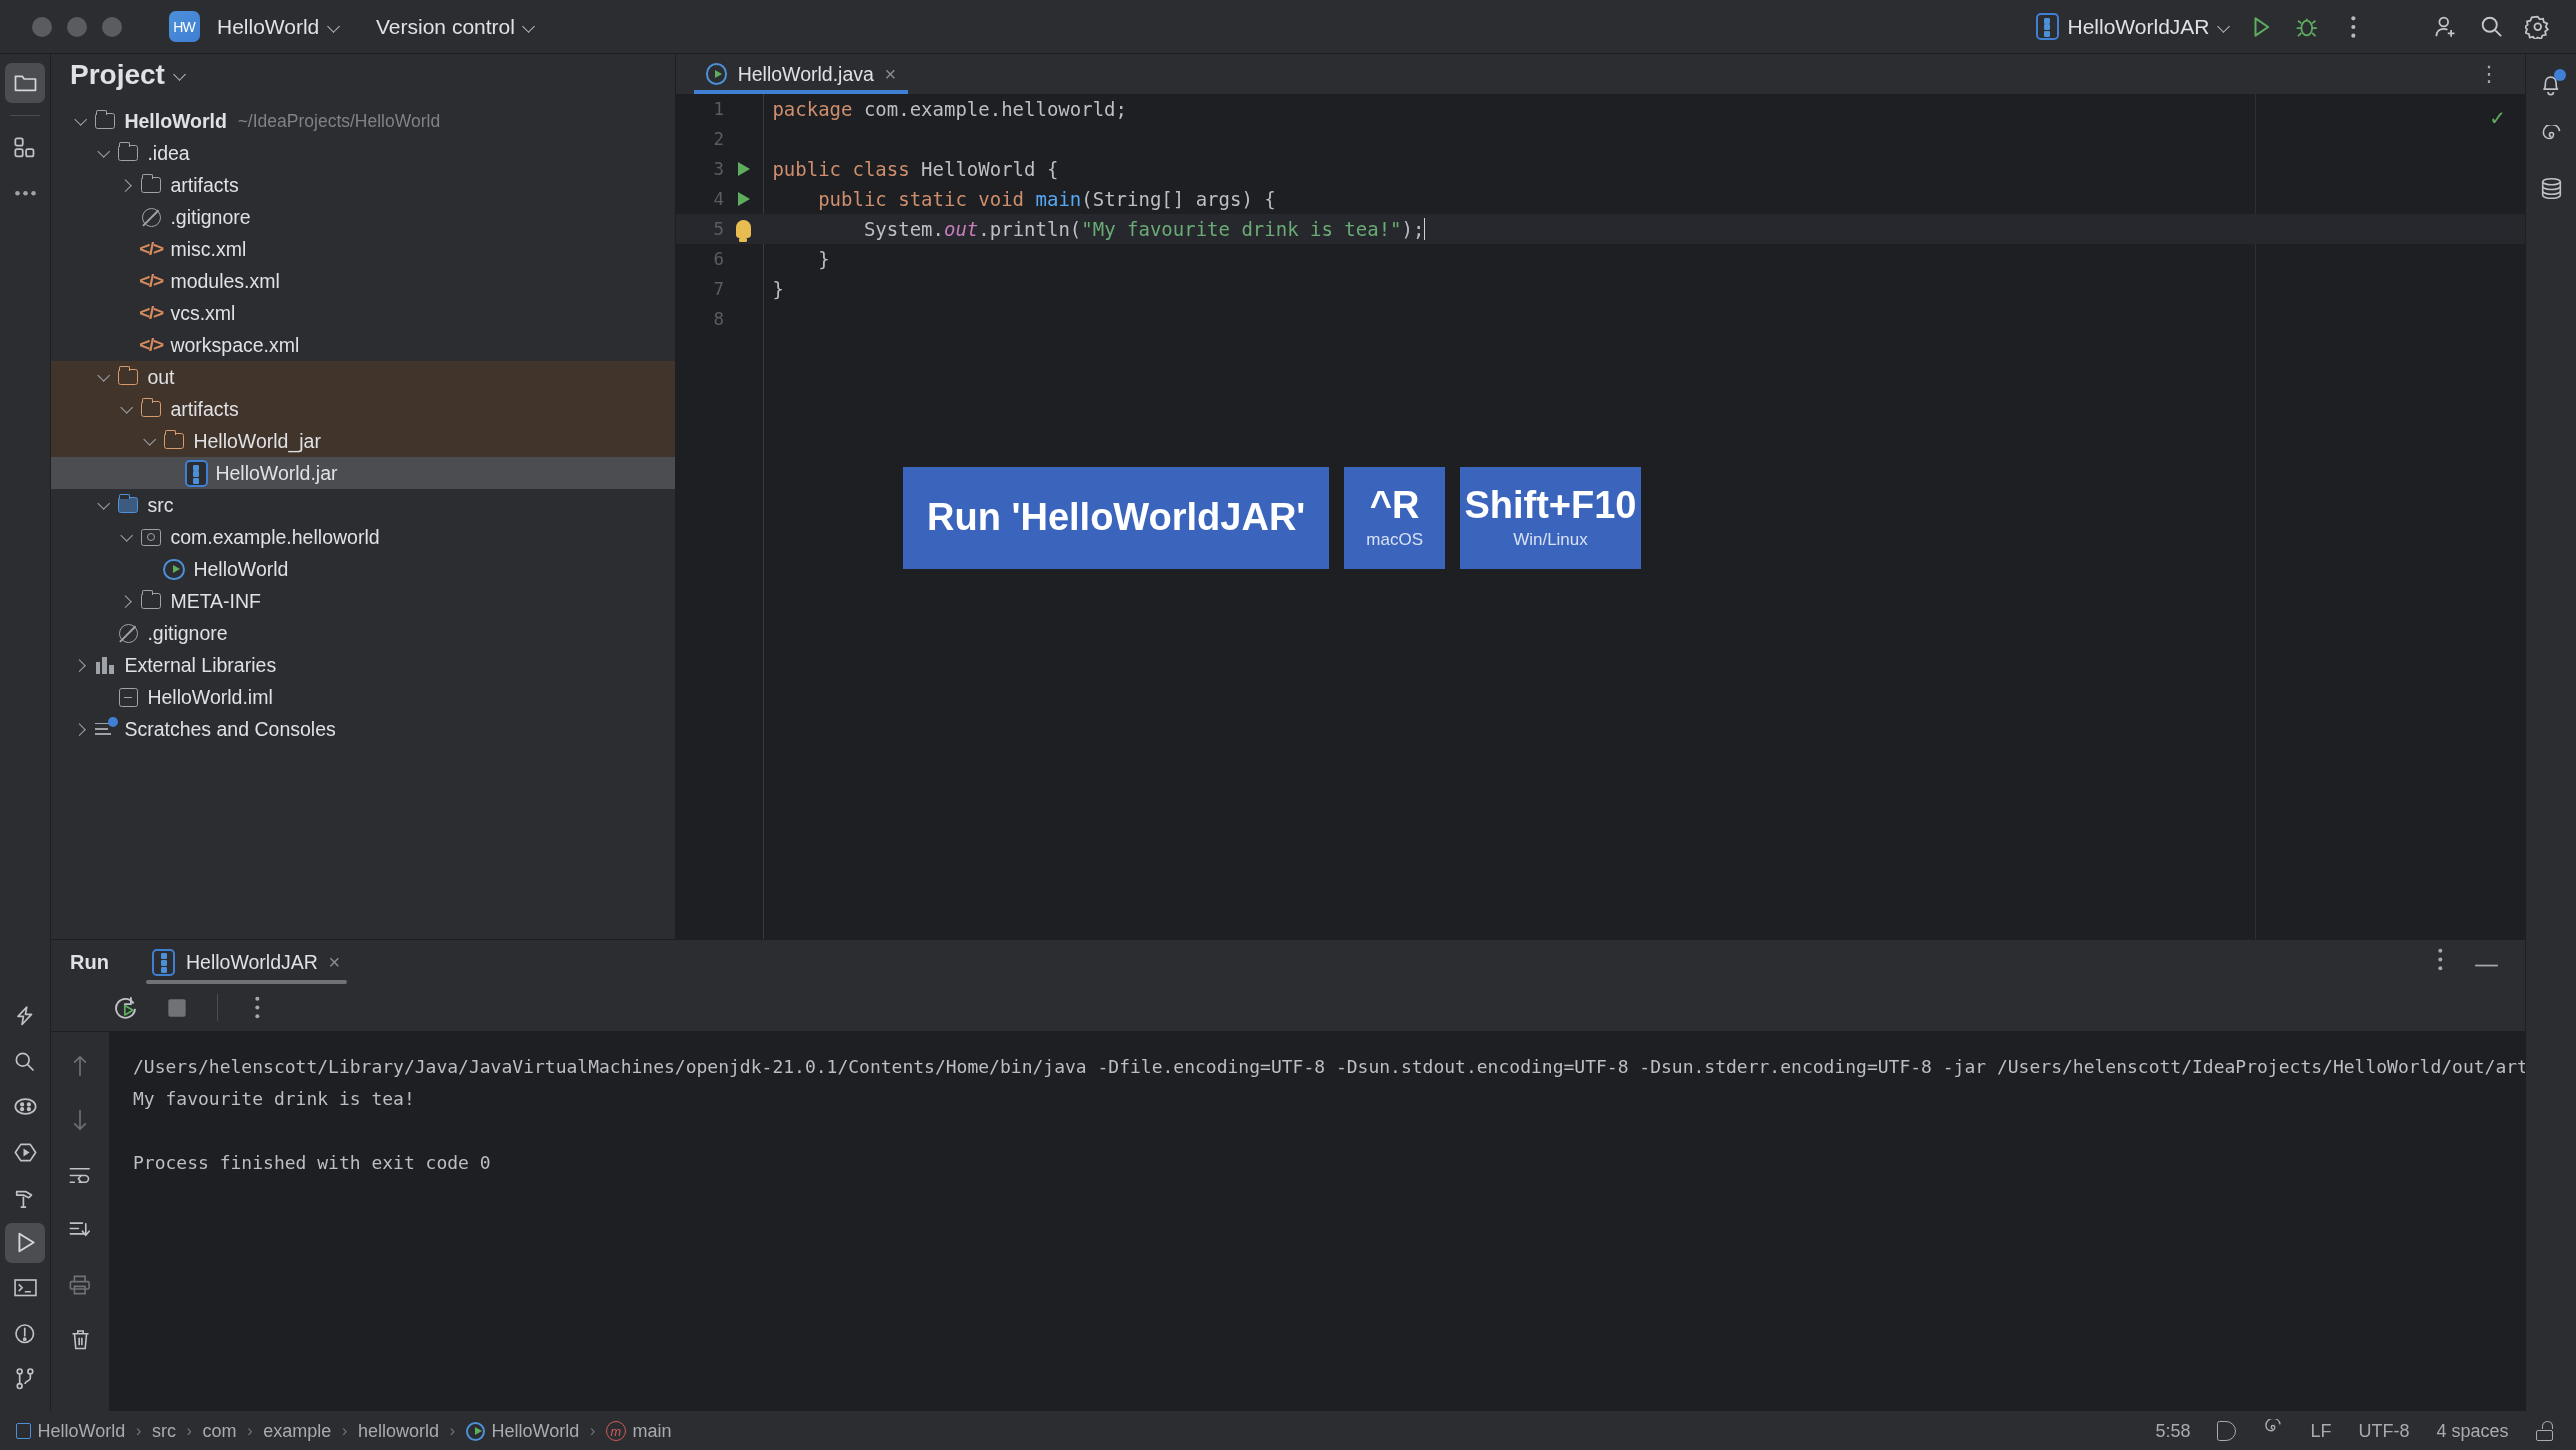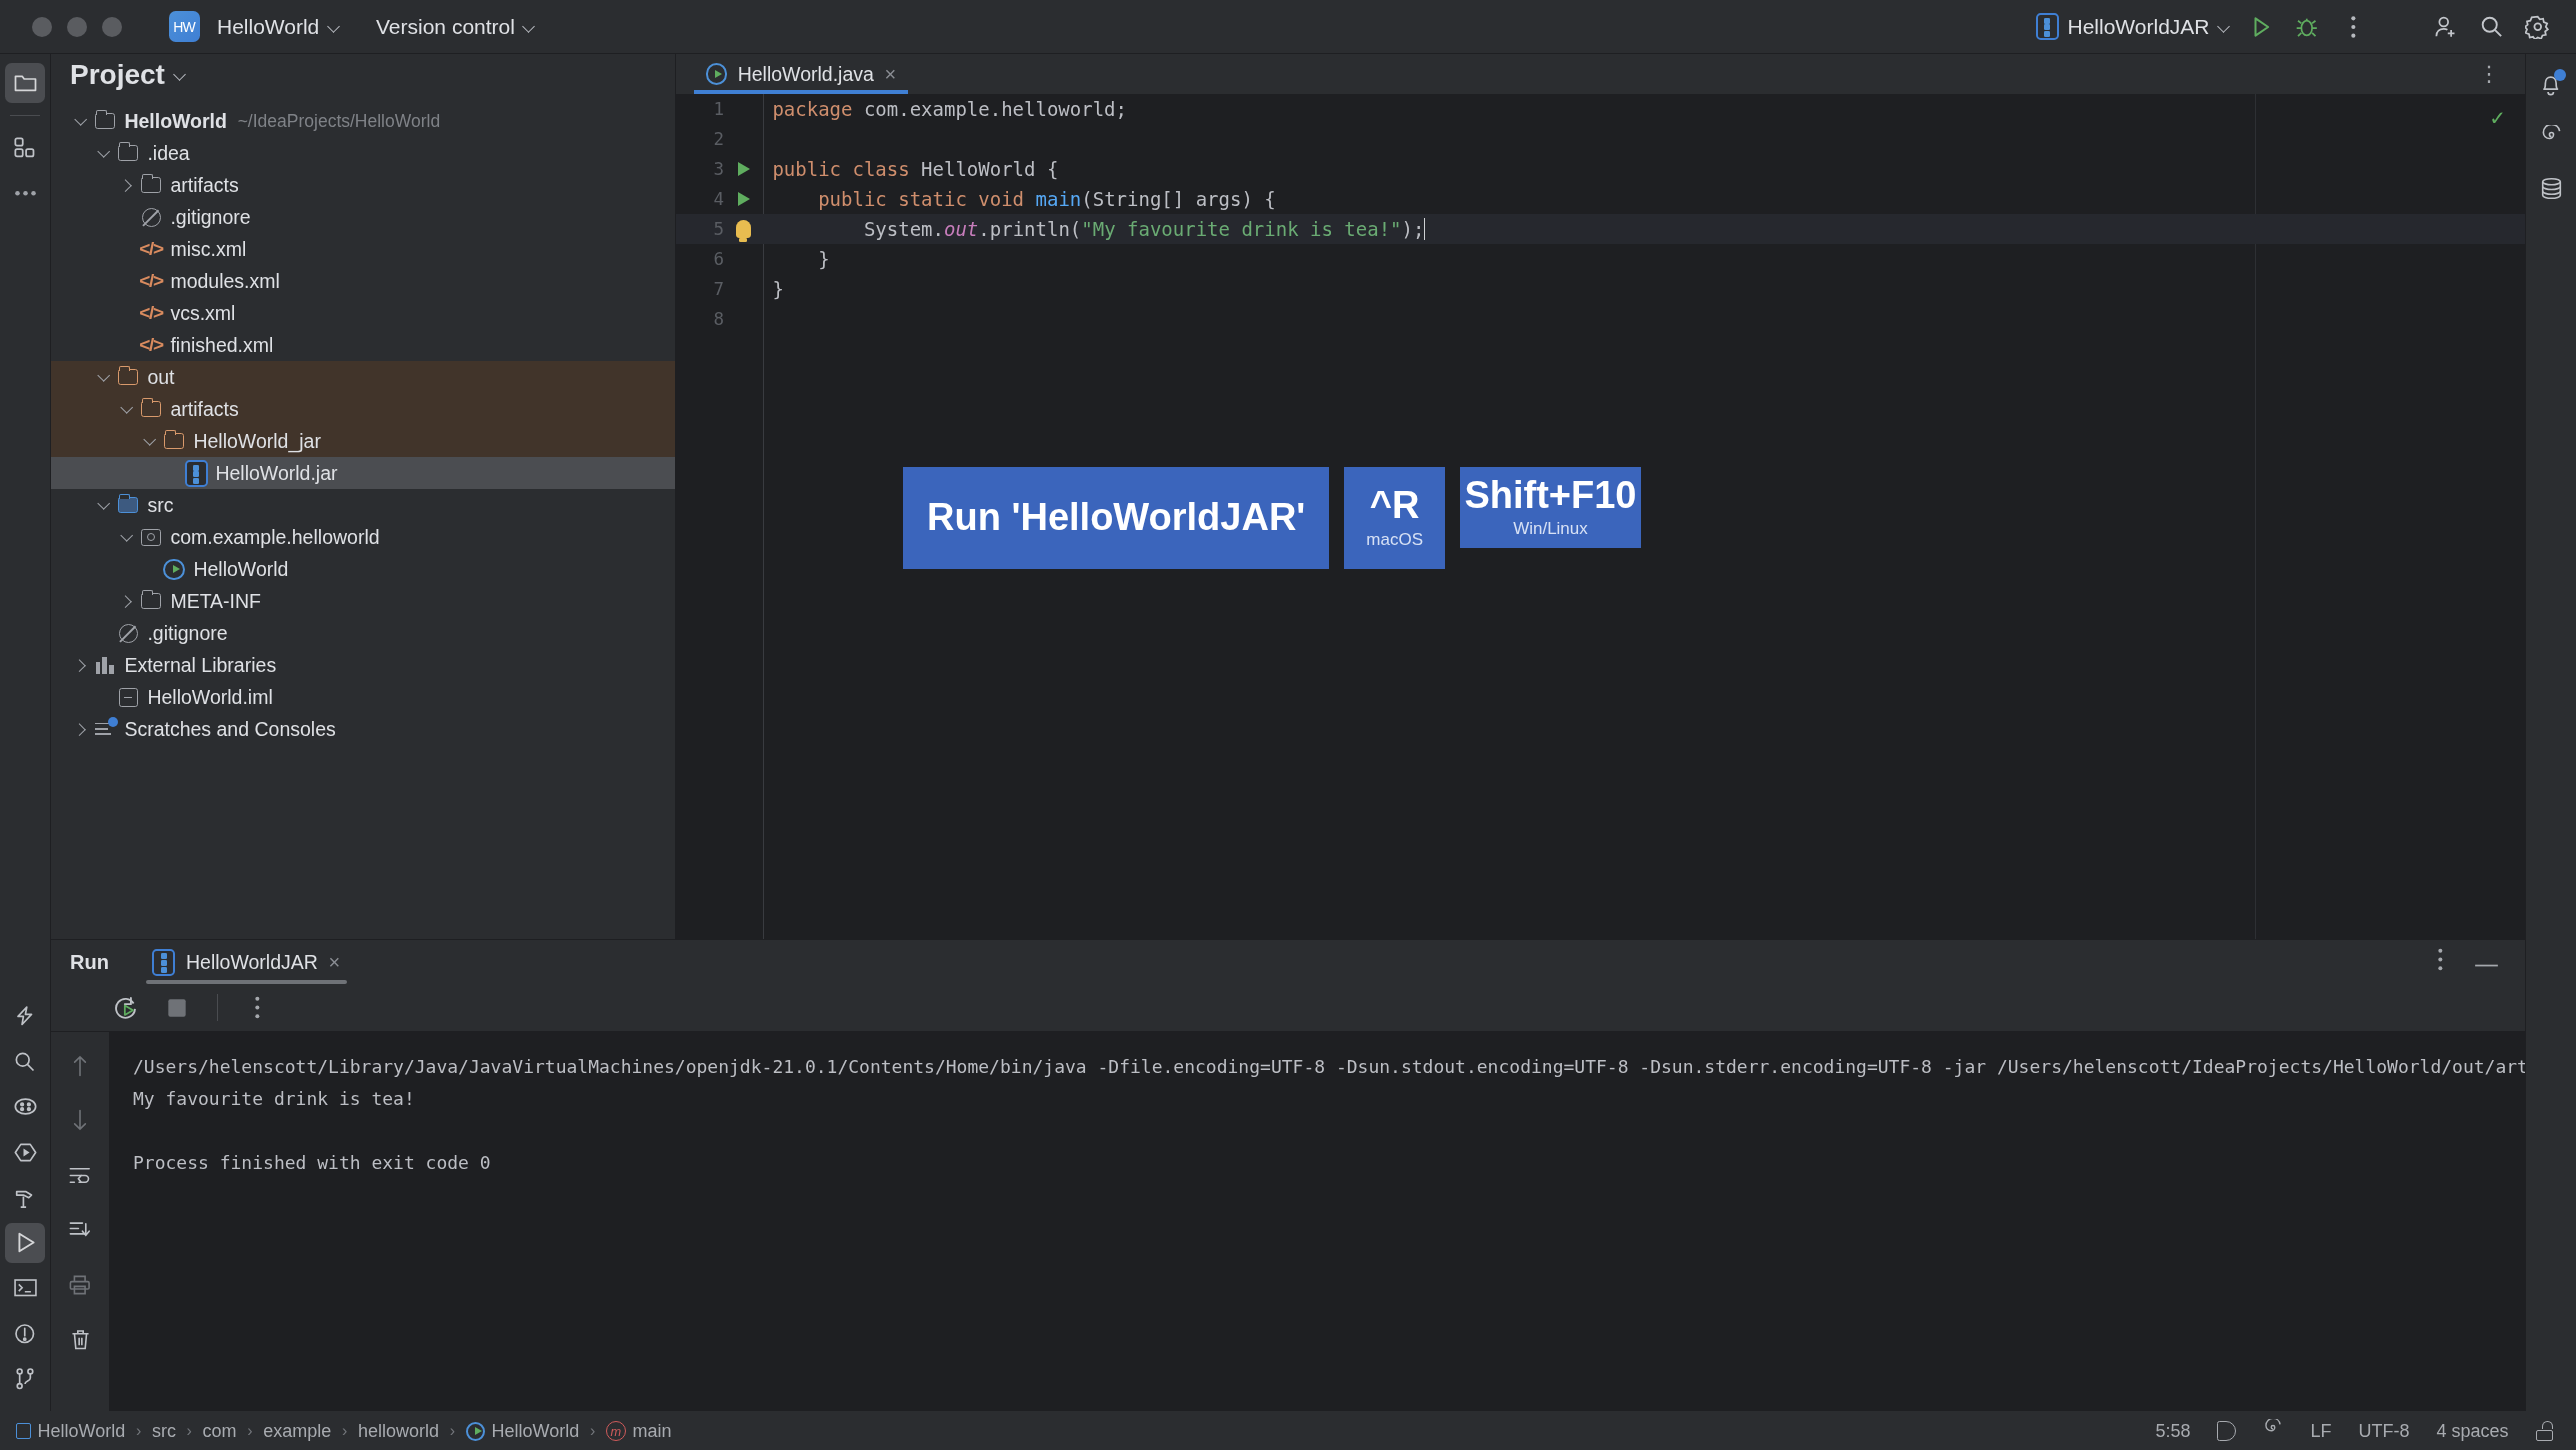--- a/index.html
+++ b/index.html
@@ -124,21 +124,21 @@
   .fld { color:#c77dbb; font-style:italic; } .cursor { border-left:1.3px solid #cfd1d4; margin-left:-0.7px;}
   .check { position:absolute; right:19px; top:12px; color:#5fad5f; font-size:20px; }
   .code-sep { position:absolute; right:269px; top:0; bottom:0; width:0.7px; background:#2e3034; }
 
   
   .badges { position:absolute; left:227px; top:373px; display:flex; align-items:stretch; gap:14.8px; }
   .badge { background:#3b65bc; border-radius:0; display:flex; flex-direction:column;
            align-items:center; justify-content:center; color:#ffffff; }
   .badge.b1 { padding:0 24px; height:102px; font-size:39px; font-weight:bold; }
   .badge.b2 { width:101px; height:102px; }
-  .badge.b3 { width:181px; height:81px; }
+  .badge.b3 { width:181px; height:102px; }
   .bk { font-size:38px; font-weight:bold; line-height:1.05; }
   .bs { font-size:17px; color:#d7e1f5; margin-top:4px; }
 
   
   .lower { flex:1 1 auto; display:flex; flex-direction:column; background:#2b2d30; min-height:0;
            border-top:0.7px solid #1e1f22; }
   .runhead { height:44px; flex:0 0 44px; display:flex; align-items:center; padding-left:19px;
              position:relative; }
   .runlbl { font-size:20px; font-weight:bold; color:#dfe1e5; margin-right:34px; }
   .rtab { display:flex; align-items:center; gap:10.7px; height:44px; padding:0 9.4px; font-size:19.5px;
@@ -411,21 +411,21 @@
                   <span class="xmlic">&lt;/&gt;</span>
                 </span>
                 <span class="">vcs.xml</span>
               </div>
               <div class="row">
                 <span style="width:66px;flex:0 0 66px"></span>
                 <span class="arrow"></span>
                 <span class="ico">
                   <span class="xmlic">&lt;/&gt;</span>
                 </span>
-                <span class="">finished.xml</span>
+                <span class="">workspace.xml</span>
               </div>
               <div class="row exc">
                 <span style="width:43px;flex:0 0 43px"></span>
                 <span class="arrow">
                   <span></span>
                 </span>
                 <span class="ico">
                   <span class="fold org"></span>
                 </span>
                 <span class="">out</span>

